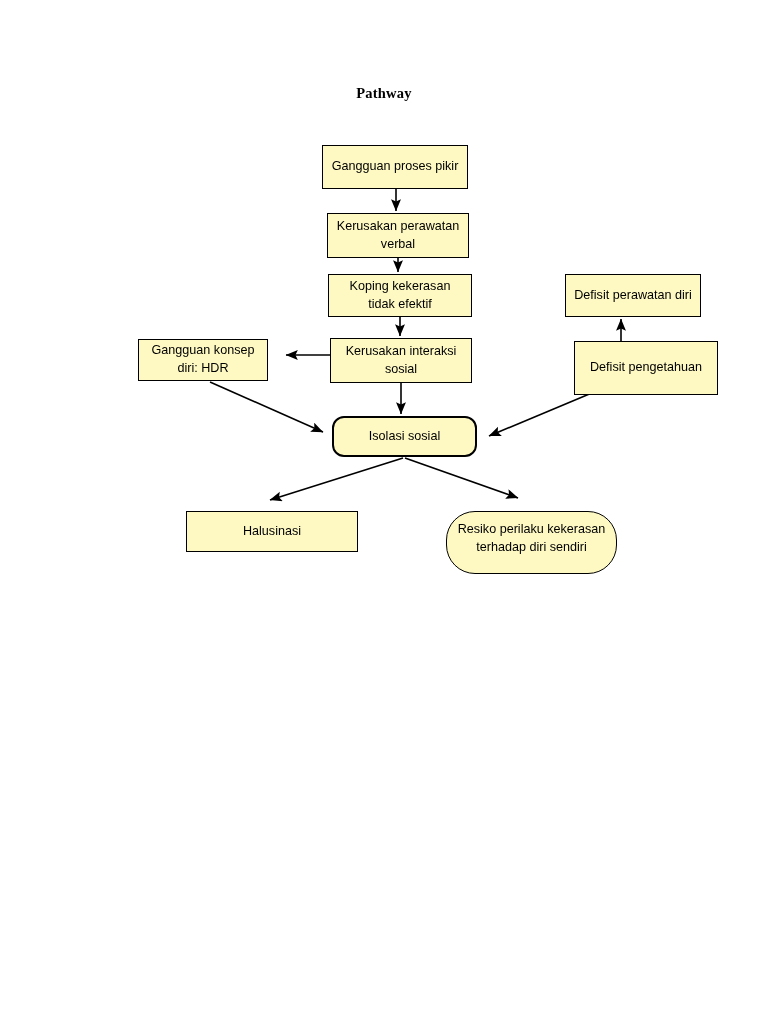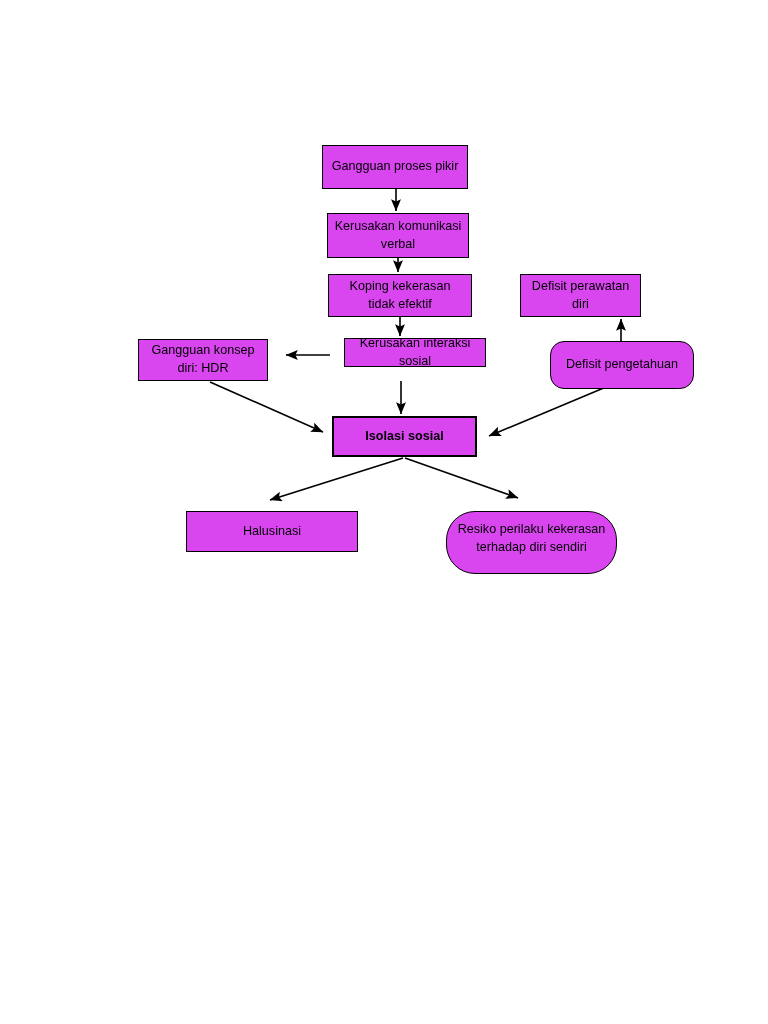--- a/index.html
+++ b/index.html
@@ -39,48 +39,50 @@
     text-align: center;
     font-family: "Liberation Serif", serif;
     font-weight: bold;
     font-size: 14.5px;
     letter-spacing: 0.2px;
   }
   .node {
     position: absolute;
     box-sizing: border-box;
     border: 1.3px solid #000000;
-    background: #d946ef;
+    background: #fef9c3;
     display: flex;
     align-items: center;
     justify-content: center;
     text-align: center;
     font-size: 12.6px;
     line-height: 1.42;
     padding: 12px 6px;
     z-index: 2;
   }
   .node.emphasis {
     border-width: 2.2px;
-    font-weight: bold;
+    font-weight: normal;
+    border-radius: 12px;
   }
   .node.top-align {
     align-items: flex-start;
     padding-top: 9px;
   }
   .node-label {
     display: block;
     width: 100%;
   }
 </style>
 </head>
 <body>
 
 <div id="diagram-root">
 
+  <div class="page-title">Pathway</div>
 
   <svg id="arrow-layer" viewBox="0 0 768 1024" width="768" height="1024" xmlns="http://www.w3.org/2000/svg">
     <defs>
       <marker id="arrowhead" markerWidth="9" markerHeight="9" refX="7.4" refY="3.1" orient="auto" markerUnits="strokeWidth">
         <path d="M0,0 L7.6,3.1 L0,6.2 L1.5,3.1 Z" fill="#000000"></path>
       </marker>
     </defs>
     <g id="edges-group">
         <line x1="396" y1="189" x2="396" y2="211" stroke="#000000" stroke-width="1.6" marker-end="url(#arrowhead)"></line>
         <line x1="398" y1="258" x2="398" y2="272" stroke="#000000" stroke-width="1.6" marker-end="url(#arrowhead)"></line>
@@ -93,35 +95,35 @@
         <line x1="403" y1="458" x2="270" y2="500" stroke="#000000" stroke-width="1.6" marker-end="url(#arrowhead)"></line>
         <line x1="405" y1="458" x2="518" y2="498" stroke="#000000" stroke-width="1.6" marker-end="url(#arrowhead)"></line>
       </g>
   </svg>
 
   <div id="nodes-layer">
       <div class="node" style="left: 322px; top: 145px; width: 146px; height: 44px;">
         <span class="node-label">Gangguan proses pikir</span>
       </div>
       <div class="node" style="left: 327px; top: 213px; width: 142px; height: 45px;">
-        <span class="node-label">Kerusakan komunikasi verbal</span>
+        <span class="node-label">Kerusakan perawatan verbal</span>
       </div>
       <div class="node" style="left: 328px; top: 274px; width: 144px; height: 43px;">
         <span class="node-label">Koping kekerasan tidak efektif</span>
       </div>
-      <div class="node" style="left: 344px; top: 338px; width: 142px; height: 29px;">
+      <div class="node" style="left: 330px; top: 338px; width: 142px; height: 45px;">
         <span class="node-label">Kerusakan interaksi sosial</span>
       </div>
       <div class="node" style="left: 138px; top: 339px; width: 130px; height: 42px;">
         <span class="node-label">Gangguan konsep diri: HDR</span>
       </div>
-      <div class="node" style="left: 520px; top: 274px; width: 121px; height: 43px;">
+      <div class="node" style="left: 565px; top: 274px; width: 136px; height: 43px;">
         <span class="node-label">Defisit perawatan diri</span>
       </div>
-      <div class="node" style="left: 550px; top: 341px; width: 144px; height: 48px; border-radius: 14px;">
+      <div class="node" style="left: 574px; top: 341px; width: 144px; height: 54px;">
         <span class="node-label">Defisit pengetahuan</span>
       </div>
       <div class="node emphasis" style="left: 332px; top: 416px; width: 145px; height: 41px;">
         <span class="node-label">Isolasi sosial</span>
       </div>
       <div class="node" style="left: 186px; top: 511px; width: 172px; height: 41px;">
         <span class="node-label">Halusinasi</span>
       </div>
       <div class="node top-align" style="left: 446px; top: 511px; width: 171px; height: 63px; border-radius: 29px;">
         <span class="node-label">Resiko perilaku kekerasan terhadap diri sendiri</span>

